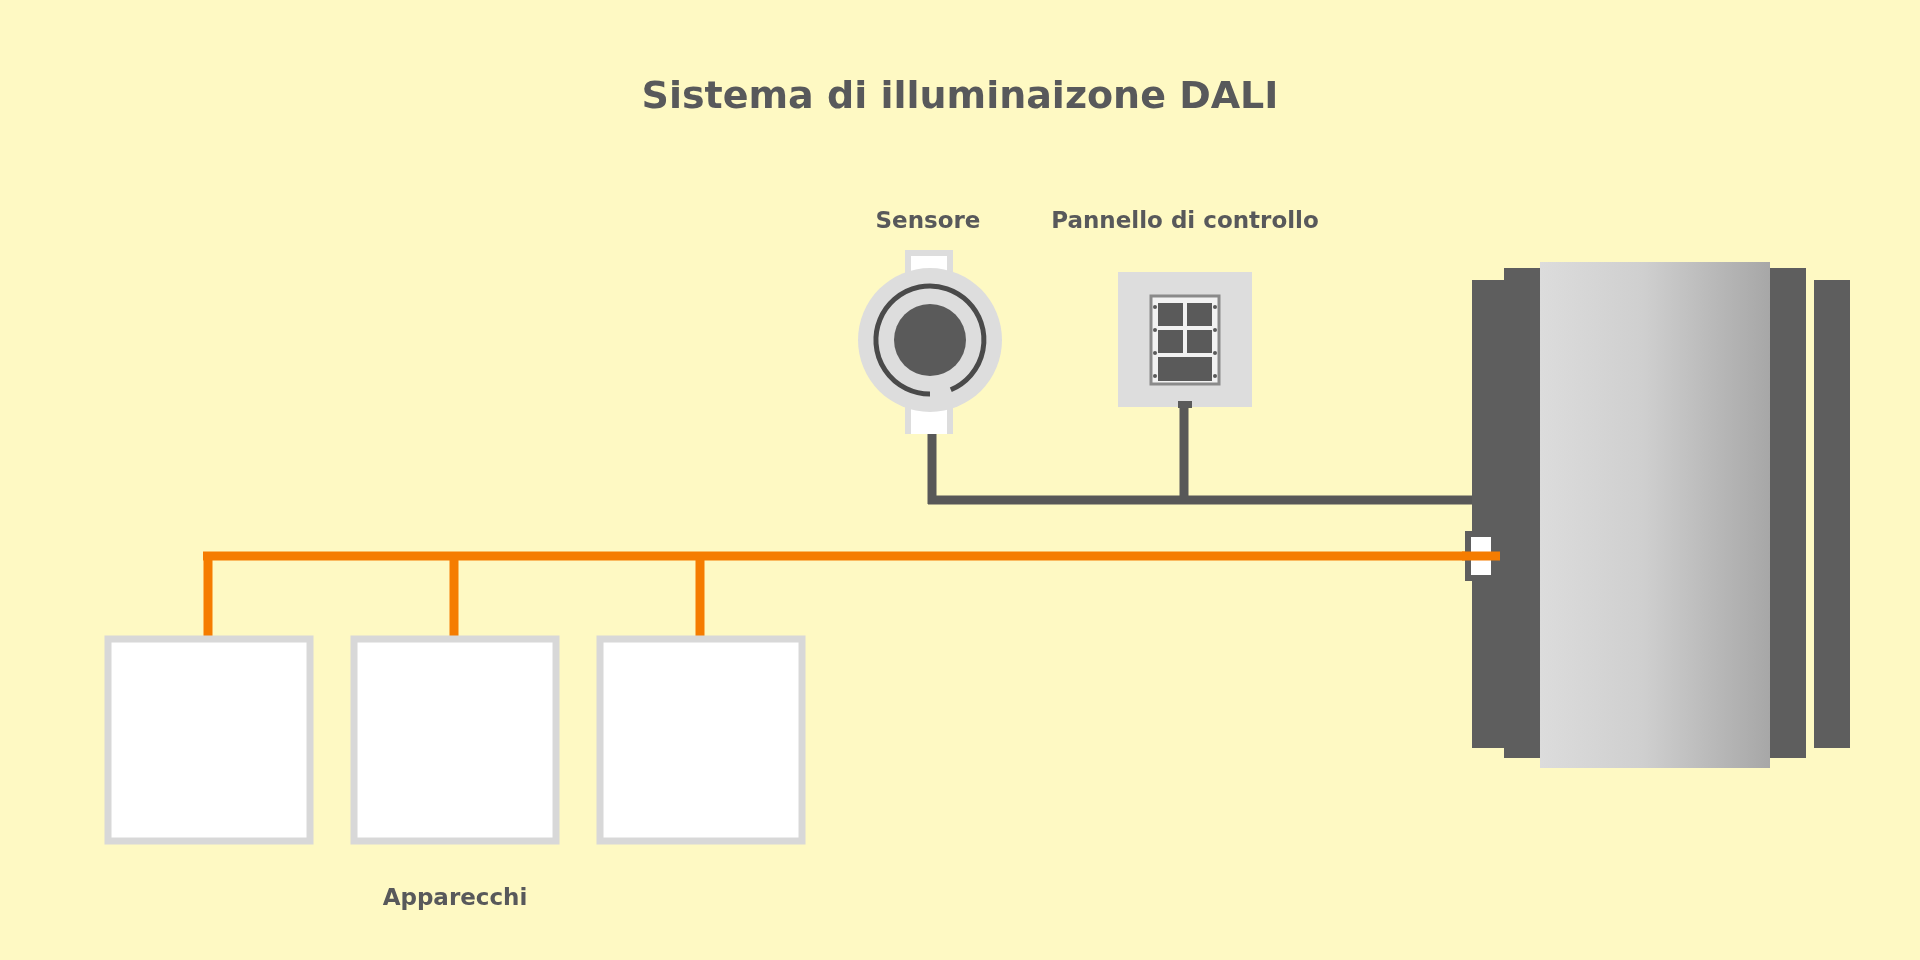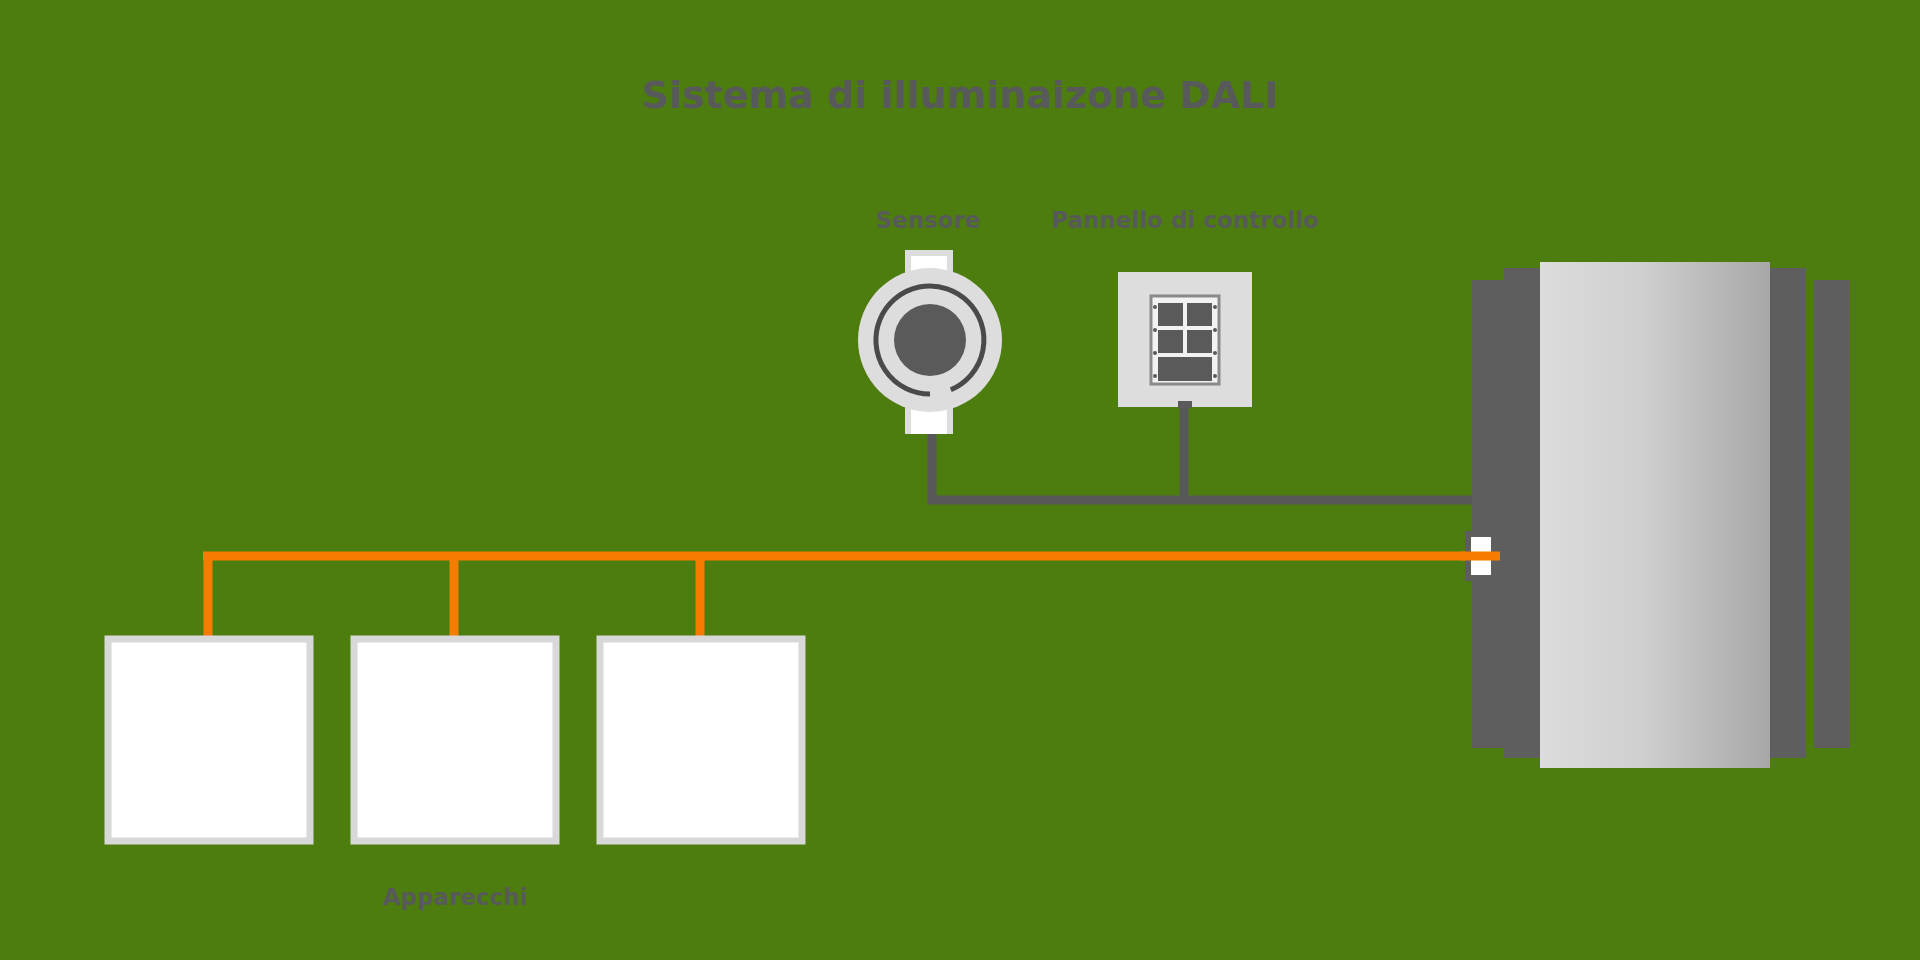--- a/index.html
+++ b/index.html
@@ -11,21 +11,21 @@
   body {
     width: 1920px;
     height: 960px;
     overflow: hidden;
     font-family: "DejaVu Sans", "Liberation Sans", sans-serif;
   }
   #diagram-root {
     position: relative;
     width: 1920px;
     height: 960px;
-    background: #4d7c0f;
+    background: #fef9c3;
   }
   #diagram-svg {
     position: absolute;
     top: 0;
     left: 0;
     width: 1920px;
     height: 960px;
     display: block;
   }
   .diagram-title {

